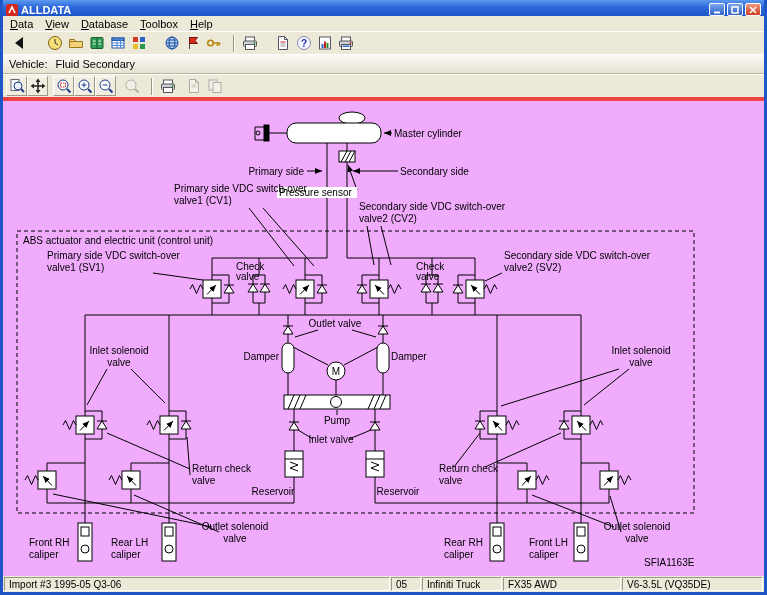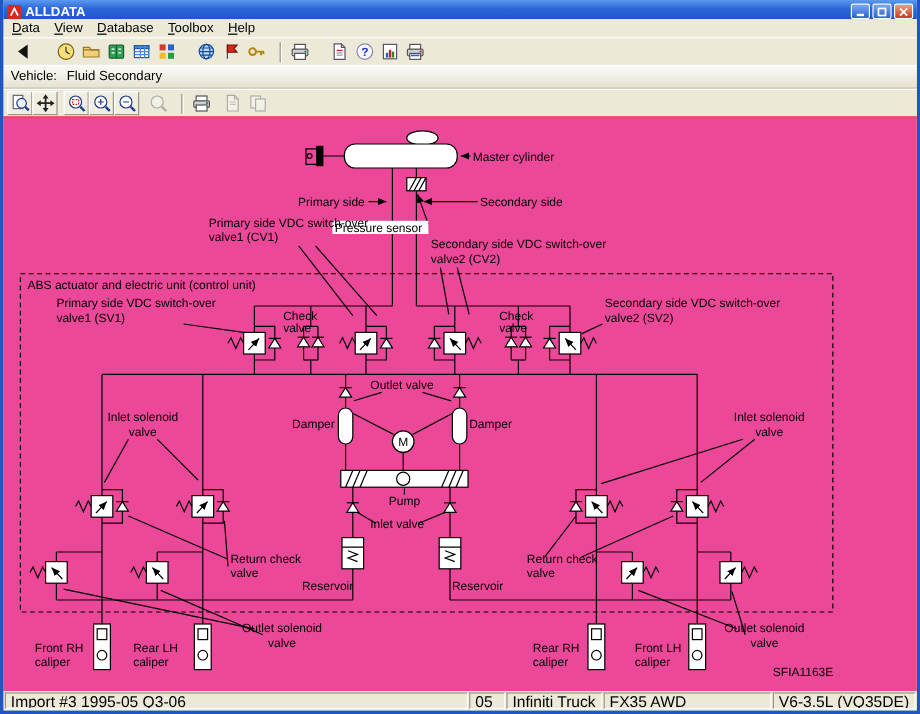--- a/index.html
+++ b/index.html
@@ -18,27 +18,27 @@
   .toolbar{height:23px;flex:0 0 23px;display:flex;align-items:center;background:#ece9d8;padding:0 3px;border-top:1px solid #fff}
   .tb-btn{width:21px;height:20px;display:flex;align-items:center;justify-content:center;background:transparent;border:1px solid transparent}
   .tb-btn.raised{border:1px solid;border-color:#fff #9a9784 #9a9784 #fff;background:#f1eee1}
   .tb-btn.disabled{opacity:.4;filter:grayscale(100%)}
   .back{width:26px}
   .tb-gap{width:12px}
   .tb-gap-s{width:5px}
   .tb-sep{width:2px;height:17px;border-left:1px solid #9a9784;border-right:1px solid #fff;margin:0 4px}
   .vehiclebar{height:20px;flex:0 0 20px;display:flex;align-items:center;font-size:11px;background:linear-gradient(180deg,#fbfaf6,#e6e2d2);border-top:1px solid #fff;border-bottom:1px solid #b9b5a2;padding:0 6px}
   .v-prefix{margin-right:8px}
-  .content{flex:1;background:#ec4899;border-top:1px solid #ef4444;overflow:hidden}
+  .content{flex:1;background:#f0abfc;border-top:4px solid #ef4444;overflow:hidden}
   .diagram{display:block;margin:2px 0 0 4px;stroke:#000;fill:none;stroke-width:1}
   .diagram text{font-size:10px;fill:#000;stroke:none}
   .dash{stroke-dasharray:4 3}
-  .statusbar{height:16px;flex:0 0 16px;background:#ece9d8;display:flex;align-items:stretch;font-size:13px;padding:1px;gap:1px}
+  .statusbar{height:16px;flex:0 0 16px;background:#ece9d8;display:flex;align-items:stretch;font-size:10px;padding:1px;gap:1px}
   .sb-panel{border:1px solid;border-color:#9a9784 #fff #fff #9a9784;padding:0 4px;display:flex;align-items:center;white-space:nowrap;overflow:hidden}
-  .sb-1{width:386px}.sb-2{width:30px}.sb-3{width:80px}.sb-4{width:140px}.sb-5{flex:1}
+  .sb-1{width:386px}.sb-2{width:30px}.sb-3{width:80px}.sb-4{width:118px}.sb-5{flex:1}
 </style>
 </head>
 <body>
 
 <div class="window">
 
   <div class="titlebar">
     <svg width="12" height="12">
         <rect width="12" height="12" rx="2" fill="#d42a1e"></rect>
         <path d="M3,9 L6,3 L9,9" stroke="#fff" stroke-width="1.5" fill="none"></path>

